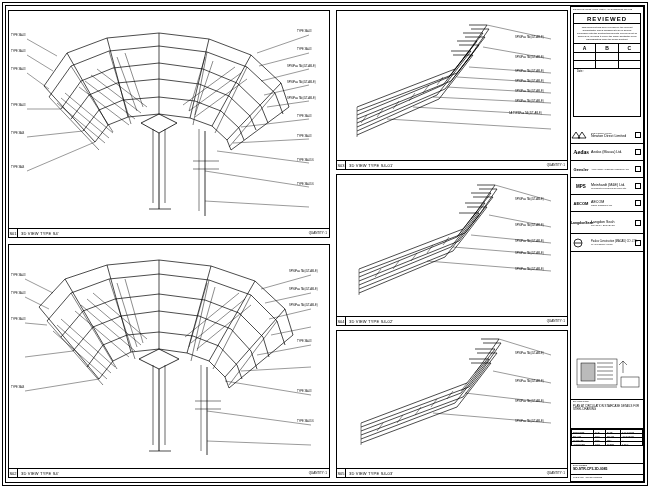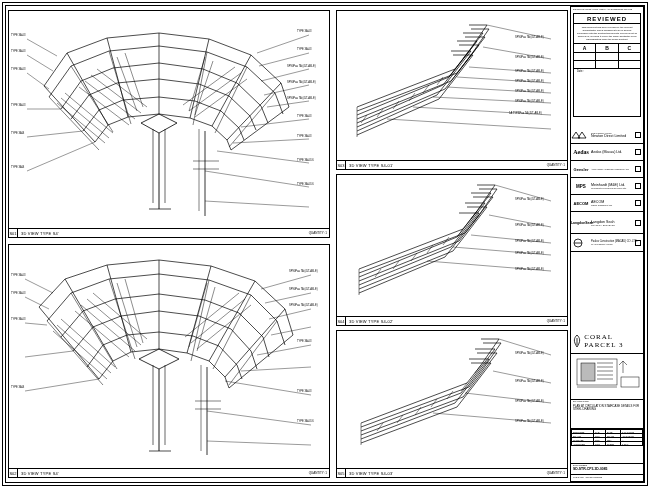--- a/index.html
+++ b/index.html
@@ -463,31 +463,20 @@
             </svg>
         </div>
         <div style="flex:1;">
           <div class="logotext" style="font-size:2.6px;">Paulos Construction (MACAU) CO. LTD.</div>
           <div class="logosub">MAIN CONTRACTOR</div>
         </div>
         <div class="chk"></div>
       </div>
     </div>
 
-    <div style="position:absolute;left:0;right:0;top:322px;height:24px;border-bottom:1px solid #000;display:flex;align-items:center;">
-      <div style="width:16px;text-align:center;">
-        <svg width="12" height="14" viewBox="0 0 12 14">
-            <g stroke="#000" fill="none" stroke-width="0.8">
-              <path d="M6,1 C3,4 2,7 6,13 C10,7 9,4 6,1 Z"></path>
-              <path d="M6,4 L6,11"></path>
-            </g>
-          </svg>
-      </div>
-      <div class="cplabel">CORAL PARCEL 3</div>
-    </div>
 
     <div style="position:absolute;left:0;right:0;top:346px;height:46px;border-bottom:1px solid #000;">
       <svg width="74" height="44" viewBox="0 0 74 44">
         <g stroke="#000" fill="none" stroke-width="0.5">
           <rect x="6" y="6" width="40" height="26"></rect>
           <rect x="10" y="10" width="14" height="18" fill="#bbb"></rect>
           <path d="M26,10 L42,10 M26,14 L42,14 M26,18 L42,18 M26,22 L42,22 M26,26 L42,26"></path>
           <path d="M6,34 L46,34"></path>
           <path d="M52,8 L52,20 M48,12 L52,8 L56,12"></path>
           <rect x="50" y="24" width="18" height="10"></rect>

